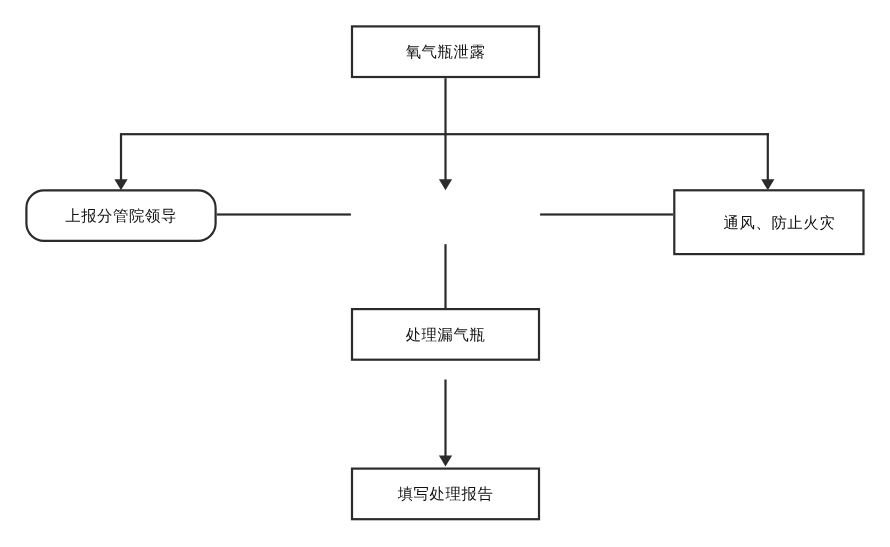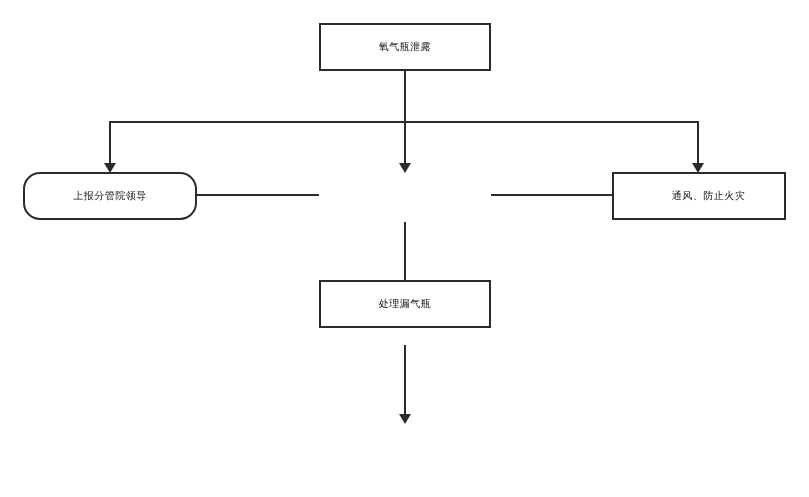--- a/index.html
+++ b/index.html
@@ -18,29 +18,29 @@
   .node {
     position: absolute;
     box-sizing: border-box;
     border: 2px solid #2b2b2b;
     background: #ffffff;
     display: flex;
     align-items: center;
     justify-content: center;
     text-align: center;
     color: #111111;
-    font-size: 10px;
+    font-size: 14px;
     line-height: 22px;
     padding: 2px 10px;
     letter-spacing: 0.5px;
   }
   .node-top      { left: 319px; top: 23px;  width: 172px; height: 48px; }
   .node-left     { left: 23px;  top: 172px; width: 174px; height: 48px; border-radius: 17px; }
   .node-center   { left: 319px; top: 172px; width: 172px; height: 50px; }
-  .node-right    { left: 612px; top: 172px; width: 174px; height: 48px; padding-left: 29px; }
+  .node-right    { left: 612px; top: 172px; width: 174px; height: 60px; padding-left: 29px; }
   .node-handle   { left: 319px; top: 280px; width: 172px; height: 48px; }
   .node-report   { left: 319px; top: 425px; width: 172px; height: 48px; }
 
   .edge {
     position: absolute;
     background: #2b2b2b;
   }
   .edge-v { width: 2px; }
   .edge-h { height: 2px; }
 
@@ -115,14 +115,17 @@
 
 
   <div class="node node-right">
     <span>通风、防止火灾</span>
   </div>
 
   <div class="node node-handle">
     <span>处理漏气瓶</span>
   </div>
 
+  <div class="node node-report">
+    <span>填写处理报告</span>
+  </div>
 
 </div>
 
 </body></html>

